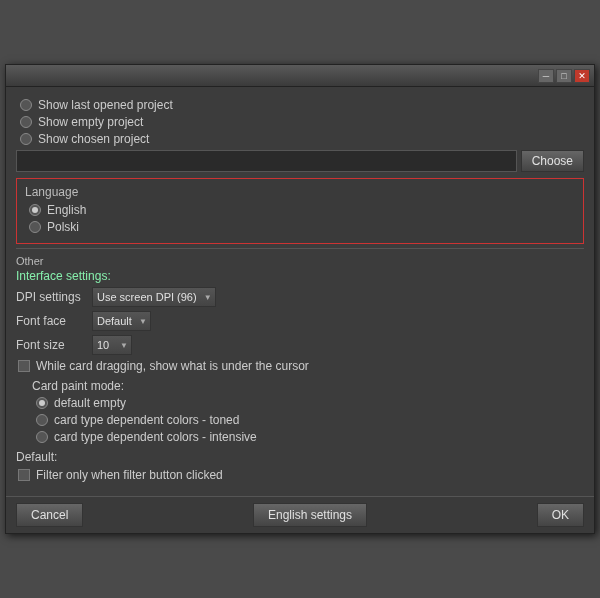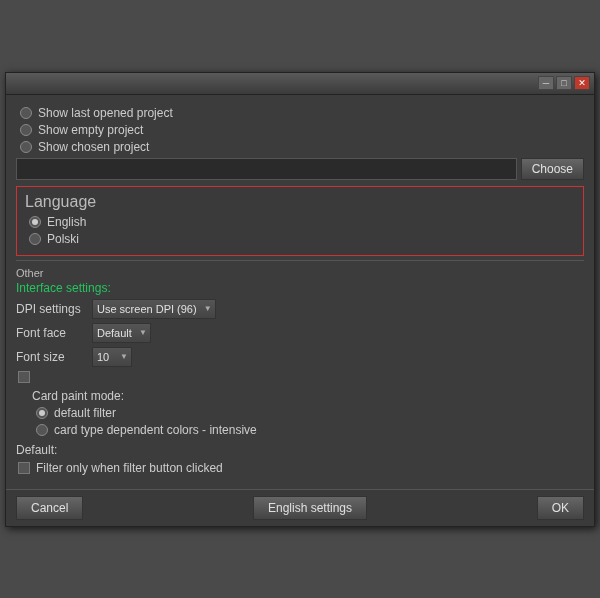--- a/index.html
+++ b/index.html
@@ -102,21 +102,21 @@
       font-size: 12px;
       white-space: nowrap;
     }
     .language-box {
       border: 1px solid #cc3333;
       padding: 6px 8px;
       margin: 4px 0;
       background: #3a3a3a;
     }
     .language-label {
-      font-size: 16px;
+      font-size: 12px;
       color: #bbb;
       margin-bottom: 4px;
     }
     .section-title {
       font-size: 11px;
       color: #bbb;
       margin-bottom: 2px;
     }
     .subsection {
       border-top: 1px solid #555;
@@ -189,21 +189,21 @@
       color: #e0e0e0;
       padding: 4px 14px;
       cursor: pointer;
       font-size: 12px;
     }
     .text-label {
       color: #ccc;
       font-size: 12px;
     }
     .interface-label {
-      color: #22c55e;
+      color: #86efac;
       font-size: 12px;
       margin-bottom: 3px;
     }
   </style>
 </head>
 <body>
 
 <div class="window">
 
   <div class="title-bar">
@@ -267,27 +267,32 @@
 
       <div class="field-row">
         <span class="field-label">Font size</span>
         <div class="dropdown" style="min-width:40px;">
           <span>10</span>
         </div>
       </div>
 
       <div class="checkbox-row">
         <div class="checkbox-input"></div>
+        <span class="text-label">While card dragging, show what is under the cursor</span>
       </div>
 
       <div class="card-paint-section">
         <div class="text-label" style="margin-bottom:3px;">Card paint mode:</div>
         <div class="radio-row">
           <div class="radio-input checked"></div>
-          <span class="text-label">default filter</span>
+          <span class="text-label">default empty</span>
+        </div>
+        <div class="radio-row">
+          <div class="radio-input"></div>
+          <span class="text-label">card type dependent colors - toned</span>
         </div>
         <div class="radio-row">
           <div class="radio-input"></div>
           <span class="text-label">card type dependent colors - intensive</span>
         </div>
       </div>
 
       <div class="filter-section">
         <div class="text-label" style="margin-bottom:3px;">Default:</div>
         <div class="checkbox-row">

